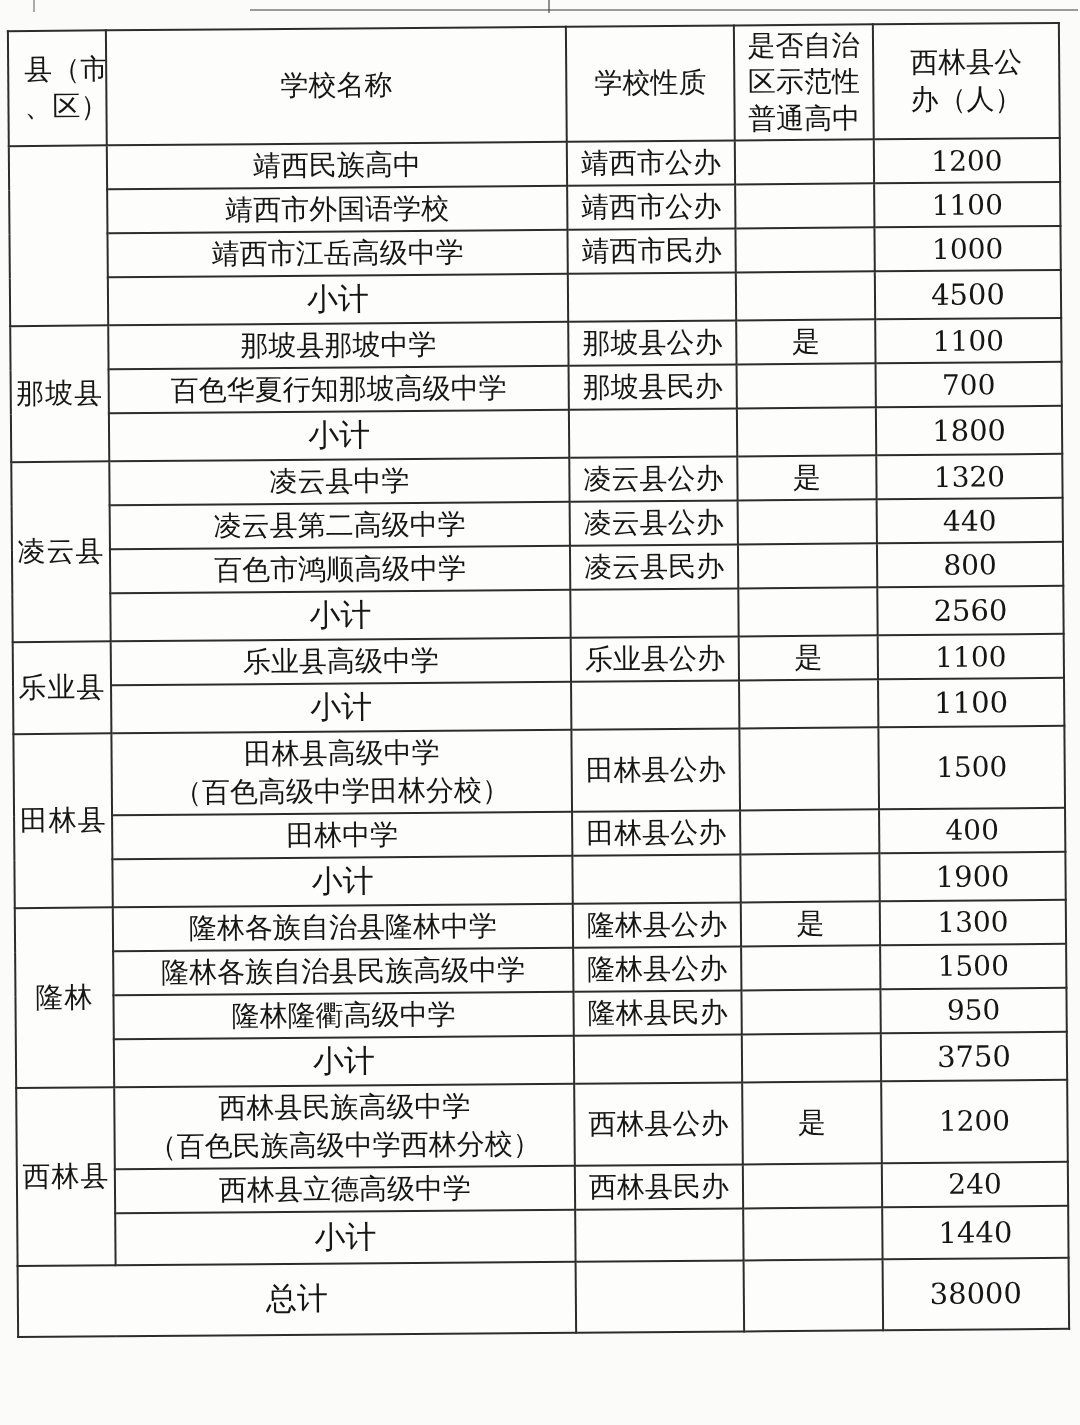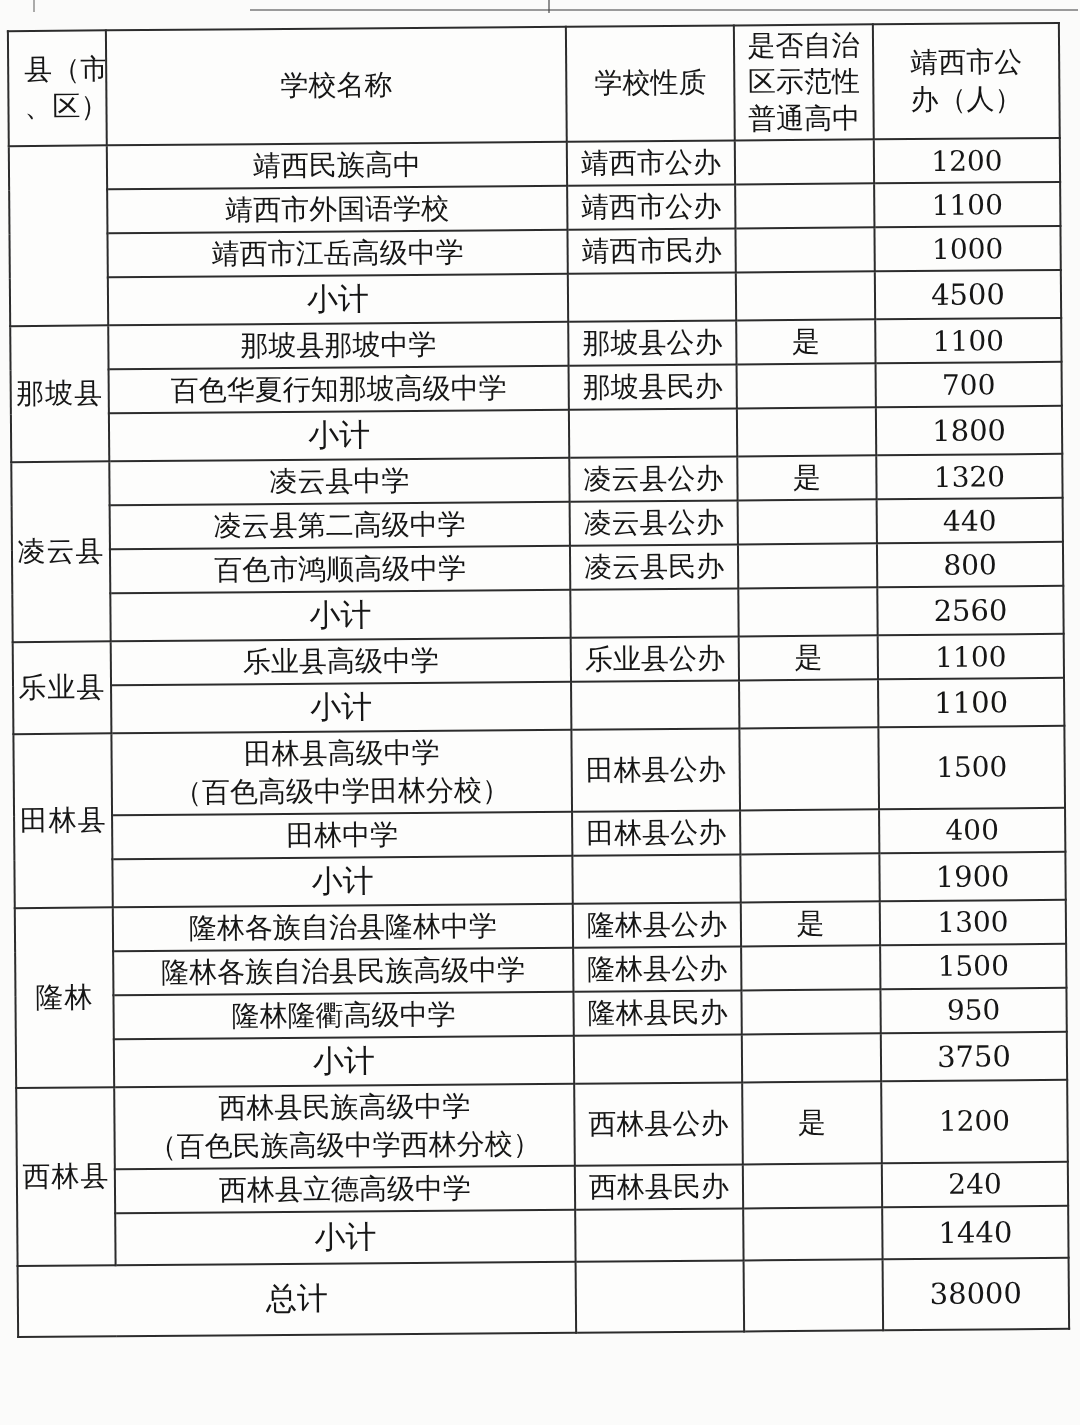--- a/index.html
+++ b/index.html
@@ -57,21 +57,21 @@
       <col style="width:139px">
       <col style="width:186px">
   </colgroup>
 
   <tbody>
       <tr class="h115">
     <th class="hdr"><span class="wrap w-county">县（市、区）</span></th>
     <th class="hdr">学校名称</th>
     <th class="hdr">学校性质</th>
     <th class="hdr"><span class="wrap w-demo">是否自治区示范性普通高中</span></th>
-    <th class="hdr"><span class="wrap w-plan">靖西市公办（人）</span></th>
+    <th class="hdr"><span class="wrap w-plan">西林县公办（人）</span></th>
   </tr>
 
   <tr class="h48">
     <td class="county" rowspan="4"></td>
     <td class="school">靖西民族高中</td>
     <td class="nature">靖西市公办</td>
     <td class="demo"></td>
     <td class="plan">1200</td>
   </tr>
   <tr class="h48">

